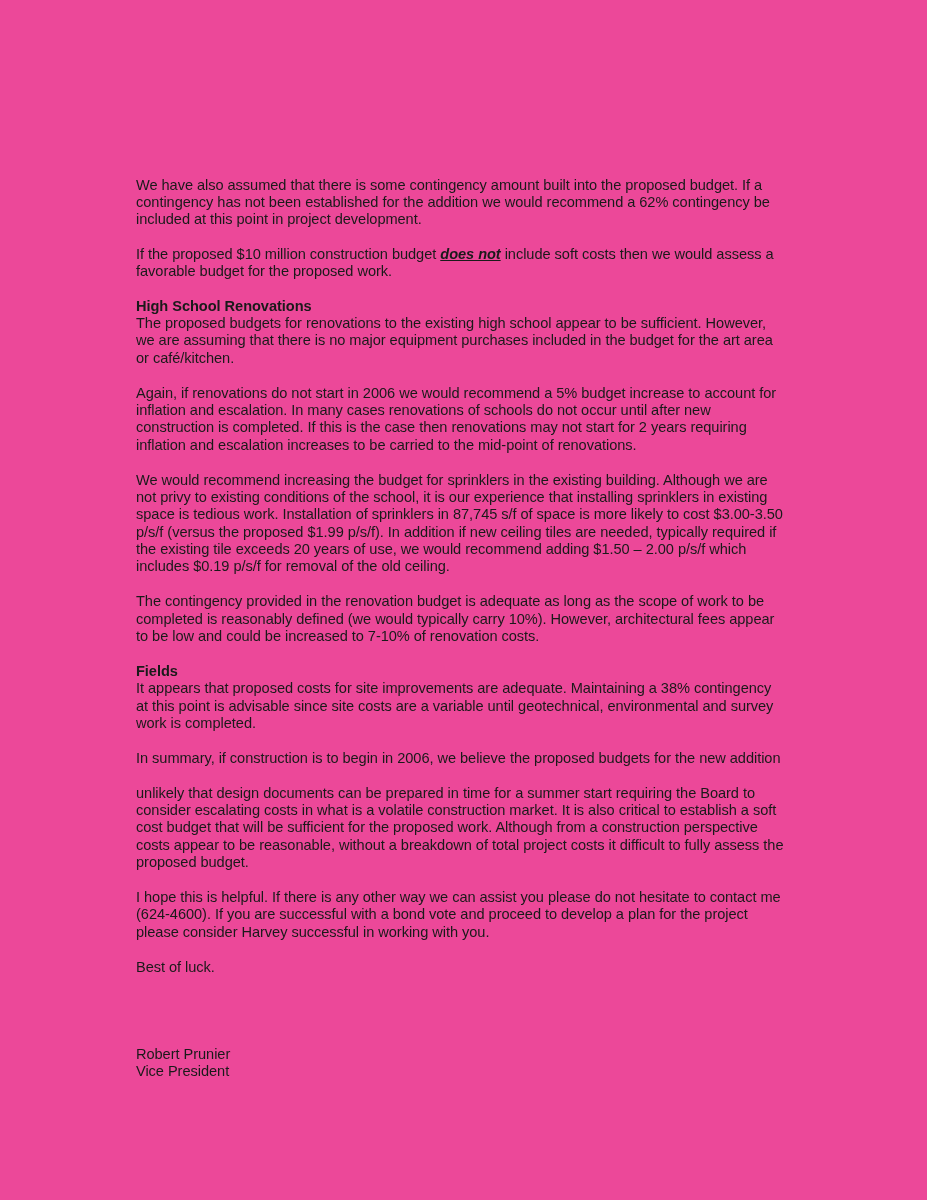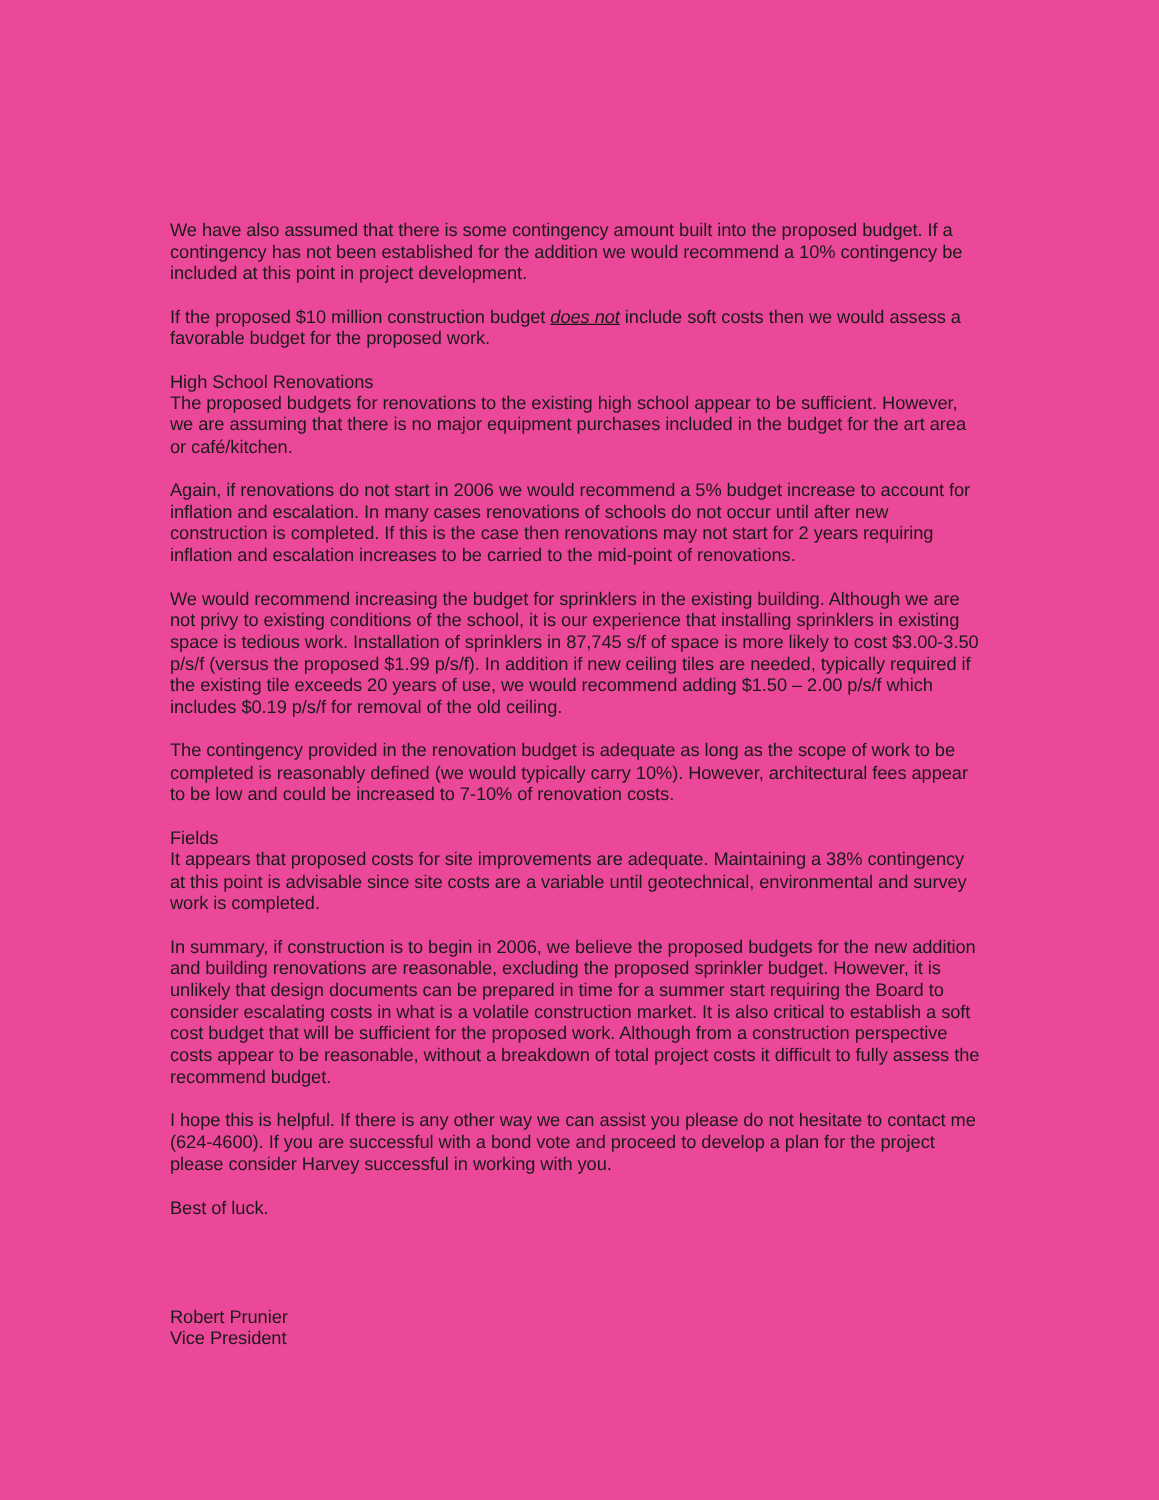--- a/index.html
+++ b/index.html
@@ -9,30 +9,30 @@
     background: #ec4899;
     font-family: "Liberation Sans", sans-serif;
     color: #1a1a1a;
   }
   .line {
     position: absolute; left: 136px;
     font-size: 14.6px; line-height: 17.3px;
     white-space: nowrap;
     letter-spacing: -0.05px;
   }
-  .heading { font-weight: normal; }
-  .emph { font-weight: normal; font-style: italic; text-decoration: underline; }
+  .heading { font-weight: bold; }
+  .emph { font-weight: bold; font-style: italic; text-decoration: underline; }
 </style>
 </head>
 <body>
 
 <div class="page">
 
   <div class="line" style="top:177px">We have also assumed that there is some contingency amount built into the proposed budget.  If a</div>
-  <div class="line" style="top:194px">contingency has not been established for the addition we would recommend a 10% contingency be</div>
+  <div class="line" style="top:194px">contingency has not been established for the addition we would recommend a 62% contingency be</div>
   <div class="line" style="top:211px">included at this point in project development.</div>
 
   <div class="line" style="top:246px">
     <span>If the proposed $10 million construction budget </span><span class="emph">does not</span><span> include soft costs then we would assess a</span>
   </div>
   <div class="line" style="top:263px">favorable budget for the proposed work.</div>
 
   <div class="line heading" style="top:298px">High School Renovations</div>
   <div class="line" style="top:315px">The proposed budgets for renovations to the existing high school appear to be sufficient.  However,</div>
   <div class="line" style="top:332px">we are assuming that there is no major equipment purchases included in the budget for the art area</div>
@@ -53,26 +53,25 @@
   <div class="line" style="top:593px">The contingency provided in the renovation budget is adequate as long as the scope of work to be</div>
   <div class="line" style="top:611px">completed is reasonably defined (we would typically carry 10%).  However, architectural fees appear</div>
   <div class="line" style="top:628px">to be low and could be increased to 7-10% of renovation costs.</div>
 
   <div class="line heading" style="top:663px">Fields</div>
   <div class="line" style="top:680px">It appears that proposed costs for site improvements are adequate.  Maintaining a 38% contingency</div>
   <div class="line" style="top:698px">at this point is advisable since site costs are a variable until geotechnical, environmental and survey</div>
   <div class="line" style="top:715px">work is completed.</div>
 
   <div class="line" style="top:750px">In summary, if construction is to begin in 2006, we believe the proposed budgets for the new addition</div>
-  <div class="line" style="top:767px">and building renovations are reasonable, excluding the proposed sprinkler budget.  However, it is</div>
   <div class="line" style="top:802px">consider escalating costs in what is a volatile construction market.  It is also critical to establish a soft</div>
   <div class="line" style="top:785px">unlikely that design documents can be prepared in time for a summer start requiring the Board to</div>
   <div class="line" style="top:837px">costs appear to be reasonable, without a breakdown of total project costs it difficult to fully assess the</div>
   <div class="line" style="top:819px">cost budget that will be sufficient for the proposed work.  Although from a construction perspective</div>
-  <div class="line" style="top:854px">recommend budget.</div>
+  <div class="line" style="top:854px">proposed budget.</div>
 
   <div class="line" style="top:889px">I hope this is helpful.  If there is any other way we can assist you please do not hesitate to contact me</div>
   <div class="line" style="top:906px">(624-4600).  If you are successful with a bond vote and proceed to develop a plan for the project</div>
   <div class="line" style="top:924px">please consider Harvey successful in working with you.</div>
 
   <div class="line" style="top:959px">Best of luck.</div>
 
   <div class="line" style="top:1046px">Robert Prunier</div>
   <div class="line" style="top:1063px">Vice President</div>
 

